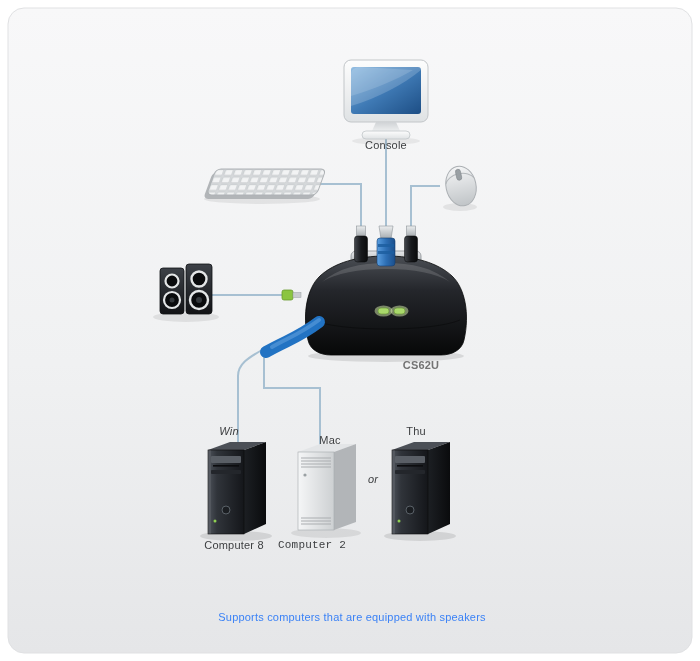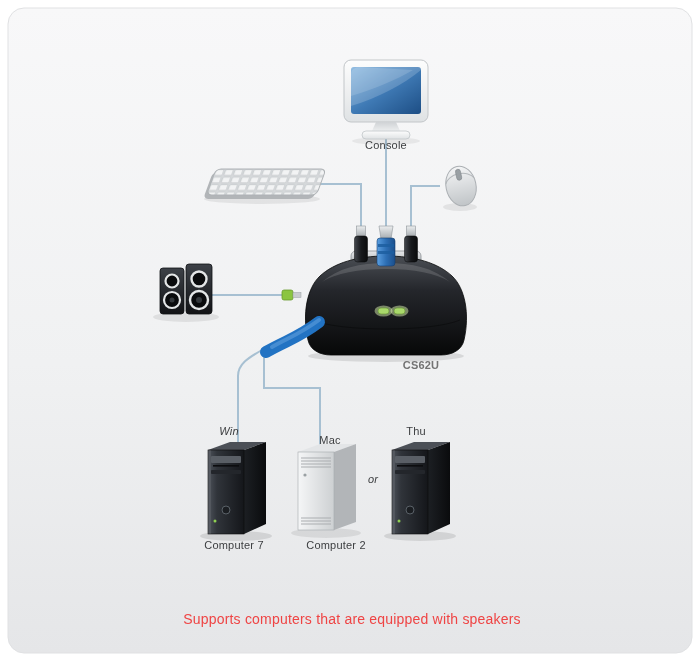--- a/index.html
+++ b/index.html
@@ -12,21 +12,21 @@
   .stage svg { position: absolute; left: 0; top: 0; }
   .lbl {
     position: absolute;
     transform: translateX(-50%);
     font-size: 11px;
     color: #3c3e40;
     white-space: nowrap;
     letter-spacing: 0.2px;
   }
   .lbl.bold { font-weight: 700; color: #737373; }
-  .lbl.small { font-size: 14px; color: #ef4444; }
+  .lbl.small { font-size: 11px; color: #3b82f6; }
 </style>
 </head>
 <body>
 
 <div class="stage">
 
 <svg width="700" height="661" viewBox="0 0 700 661">
   <defs>
     <linearGradient id="bgGrad" x1="0" y1="0" x2="0" y2="1">
       <stop offset="0" stop-color="#f8f8f9"></stop>
@@ -211,17 +211,17 @@
     <circle cx="305" cy="475" r="1.6" fill="#9aa0a3"></circle>
   </g>
 </svg>
 
 <div class="lbl" style="left:386px; top:139px;">Console</div>
 <div class="lbl bold" style="left:421px; top:359px;">CS62U</div>
 <div class="lbl" style="left:229px; top:425px;font-style:italic;">Win</div>
 <div class="lbl" style="left:322px; top:434px;margin-left:8px;">Mac</div>
 <div class="lbl" style="left:416px; top:425px;">Thu</div>
 <div class="lbl" style="left:373px; top:473px;font-style:italic;">or</div>
-<div class="lbl" style="left:234px; top:539px;">Computer 7</div>
-<div class="lbl" style="left:336px; top:539px;">Computer 2</div>
+<div class="lbl" style="left:234px; top:539px;">Computer 8</div>
+<div class="lbl" style="left:312px; top:539px;font-family:Liberation Mono, monospace;">Computer 2</div>
 <div class="lbl small" style="left:352px; top:611px;">Supports computers that are equipped with speakers</div>
 
 </div>
 
 </body></html>

